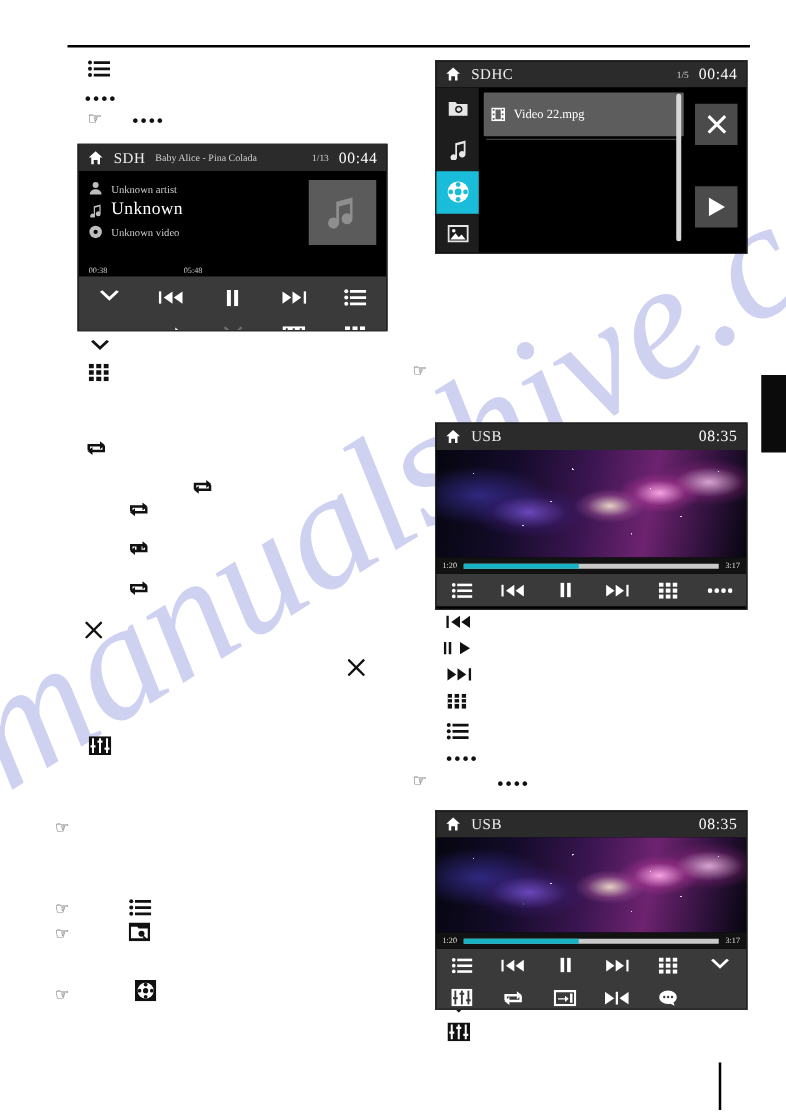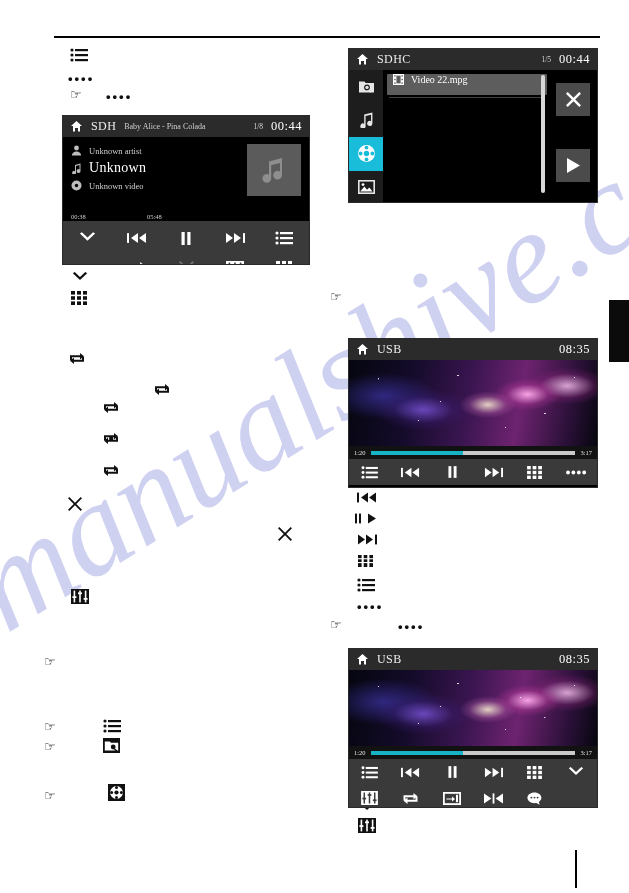--- a/index.html
+++ b/index.html
@@ -78,21 +78,21 @@
   .aud-ctrl .c { flex:1 1 0; display:flex; align-items:center; justify-content:center; color:#ffffff; }
   .aud-ctrl .c.dim { color:#6d6d6d; }
 
   
   #screen-sdhc { left:348px; top:48px; width:250px; height:155px; }
   .sd-main { display:flex; height:134px; background:#000; }
   .sd-side { width:34px; background:#1d1d1d; display:flex; flex-direction:column; }
   .sd-side .it { flex:1 1 0; display:flex; align-items:center; justify-content:center; color:#e6e6e6; }
   .sd-side .it.active { background:#19bcd9; color:#ffffff; }
   .sd-list { flex:1 1 auto; position:relative; padding:4px 0 0 0;}
-  .sd-item { display:flex; gap:7px; height:21px; padding:0 6px; color:#fff; font-size:10px;}
+  .sd-item { display:flex; align-items:center; gap:7px; height:35px; padding:0 6px; color:#fff; font-size:10px;}
   .sd-item.sel { background:#5d5d5d; margin:0 4px; border-radius:1px;}
   .sd-item .fi { width:11px; height:11px; flex:0 0 auto;}
   .sd-sep { height:1px; background:#404040; margin:2px 6px 0 6px;}
   .sd-scroll { position:absolute; right:6px; top:5px; width:4px; height:118px; background:#d8d8d8; border-radius:2px;}
   .sd-right { width:46px; background:#000; position:relative; }
   .sd-btn { position:absolute; left:5px; width:34px; height:33px; background:#4b4b4b; display:flex; align-items:center; justify-content:center; color:#fff;}
   .sd-btn.close { top:13px; }
   .sd-btn.play { top:79px; }
 
   
@@ -343,21 +343,21 @@
 
   <div class="screen" id="screen-audio">
     <div class="sbar">
       <span class="home">
         <svg class="ic" width="13" height="13" viewBox="0 0 13 13" style="fill:#fff">
             <path d="M6.5 1 12 6h-2v5.4H8V8H5v3.4H3V6H1Z"></path>
           </svg>
       </span>
       <span class="src">SDH</span>
       <span class="mid">Baby Alice - Pina Colada</span>
-      <span class="idx">1/8</span>
+      <span class="idx">1/13</span>
       <span class="clk">00:44</span>
     </div>
     <div class="aud-body">
       <div class="albumart">
         <svg class="ic" width="28" height="28" viewBox="0 0 28 28" style="fill:#8e8e8e">
             <path d="M22 2 9 5.4v13.2a4.4 4.4 0 1 0 2.2 3.8V9.2L20 6.9v8.5a4.4 4.4 0 1 0 2 3.7Z"></path>
           </svg>
       </div>
       <div class="aud-row">
         <span class="gl">

